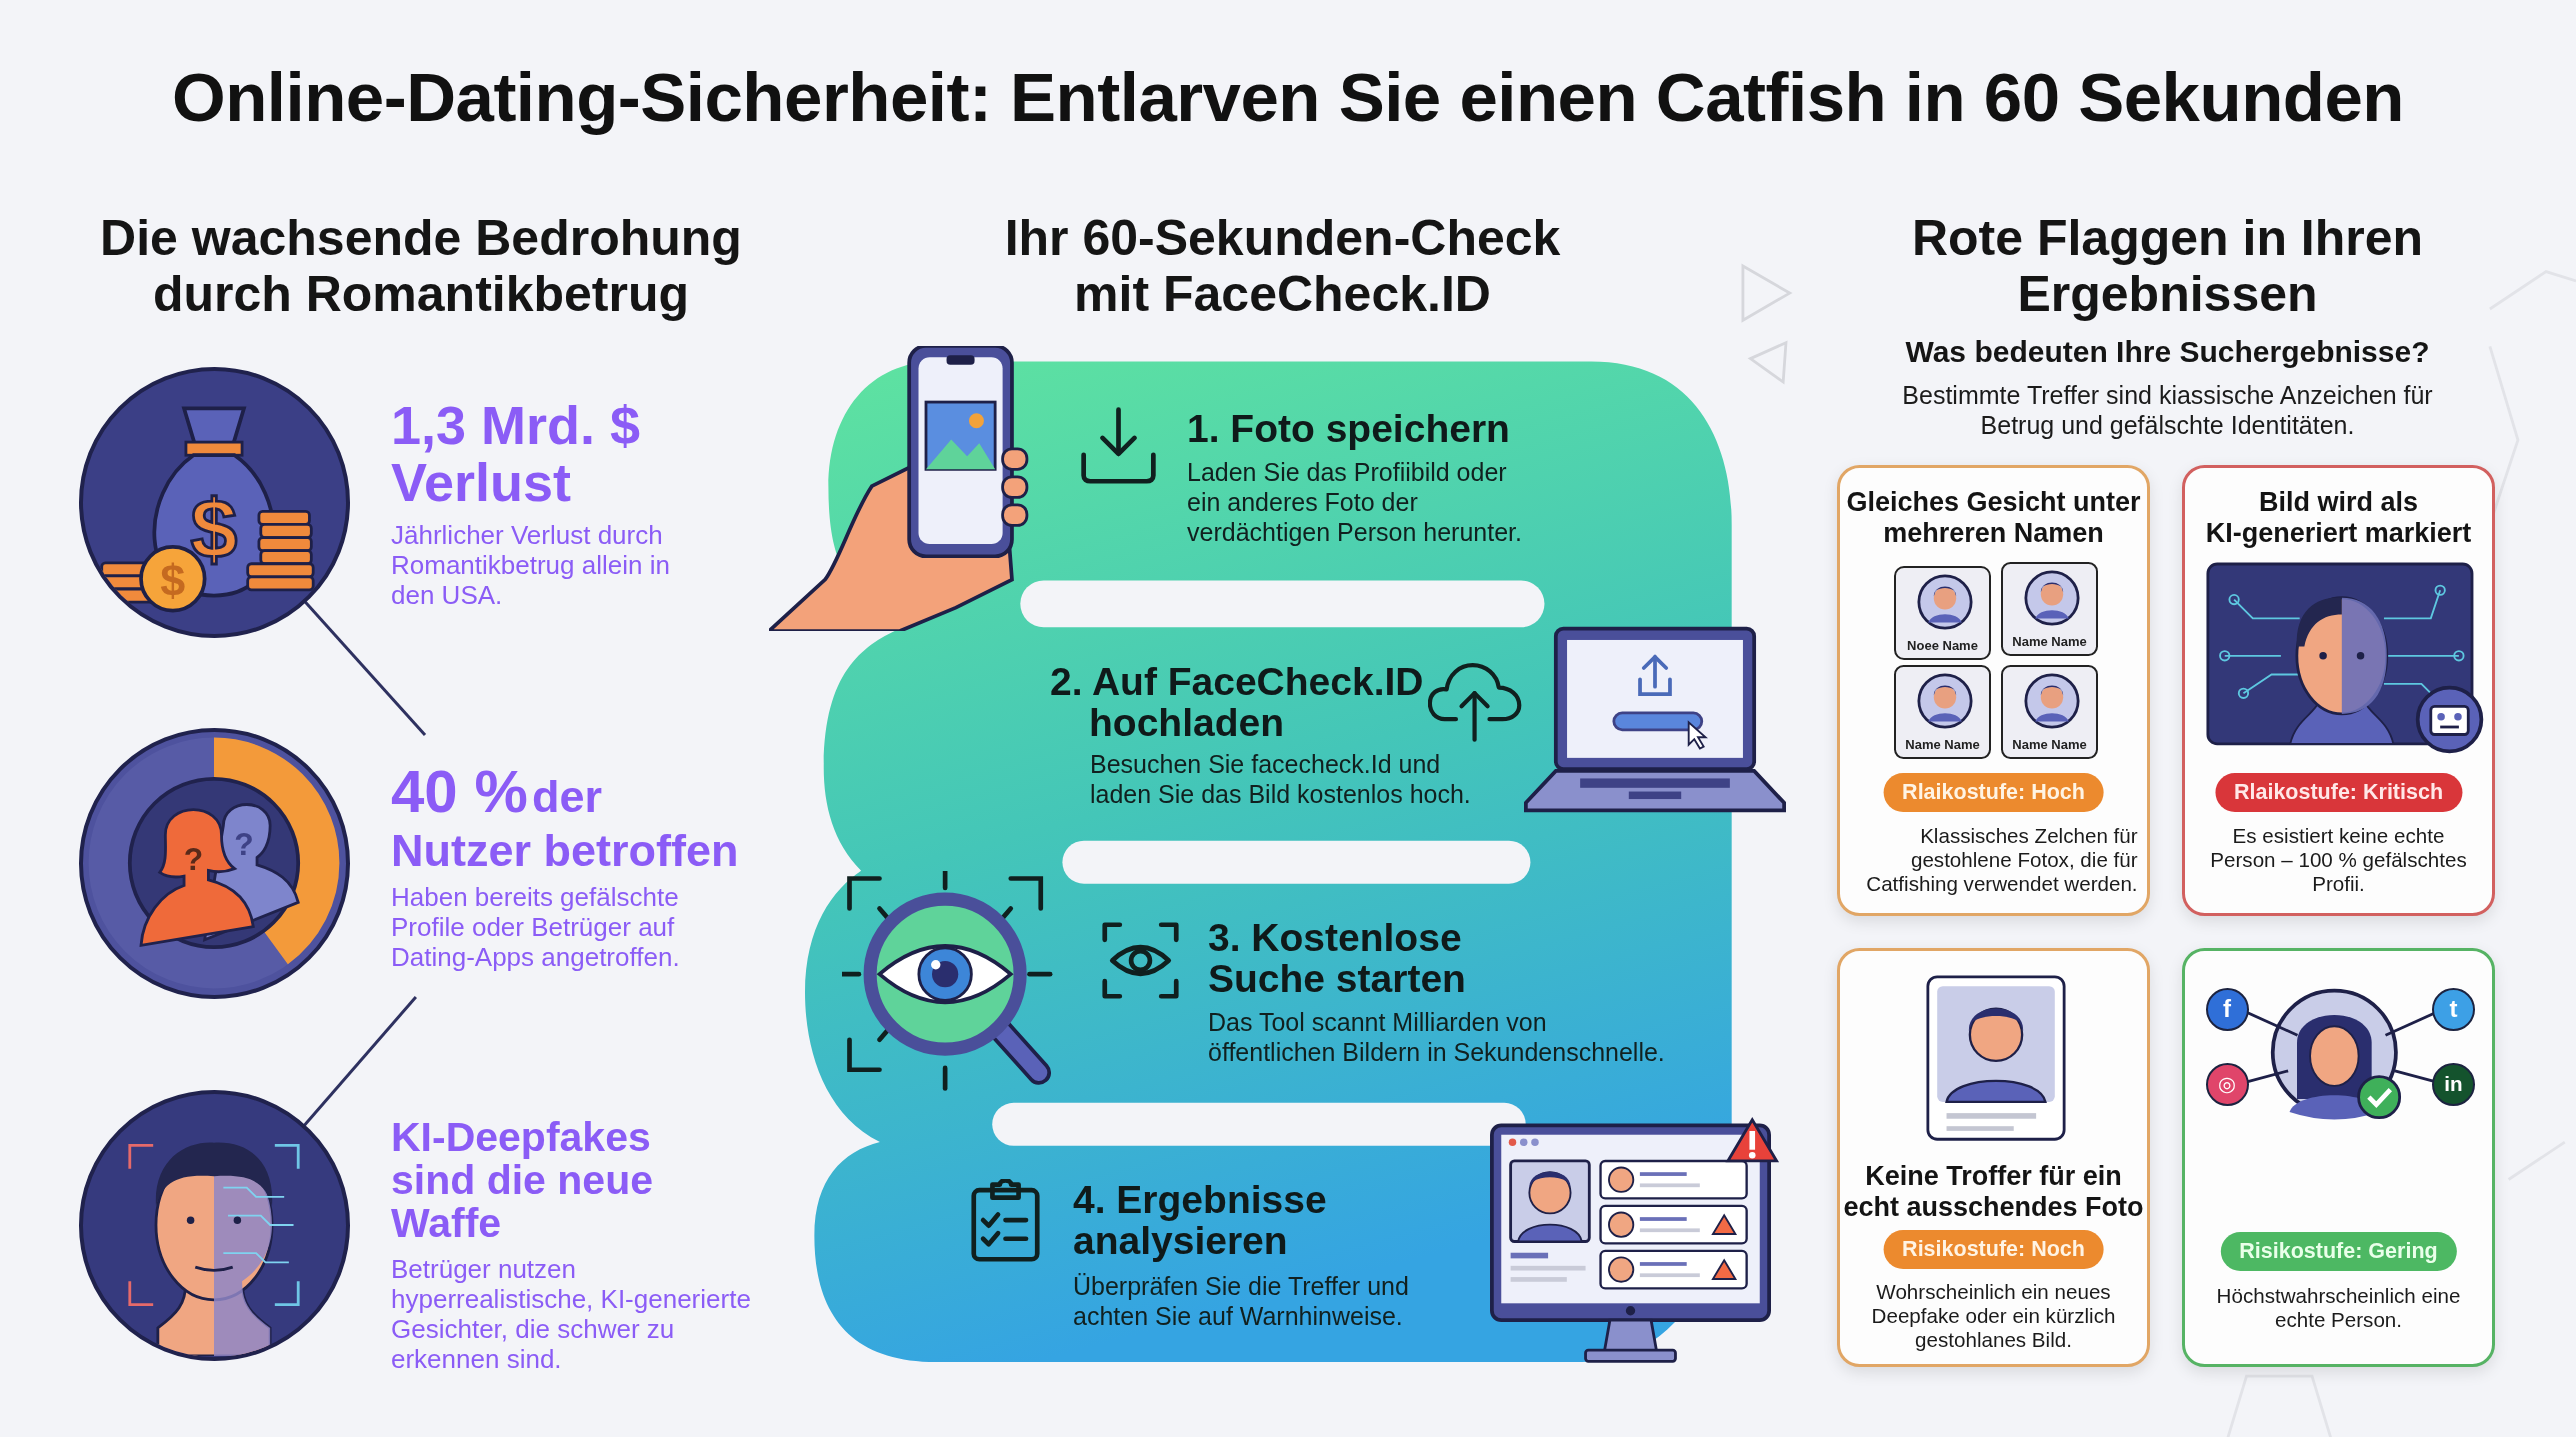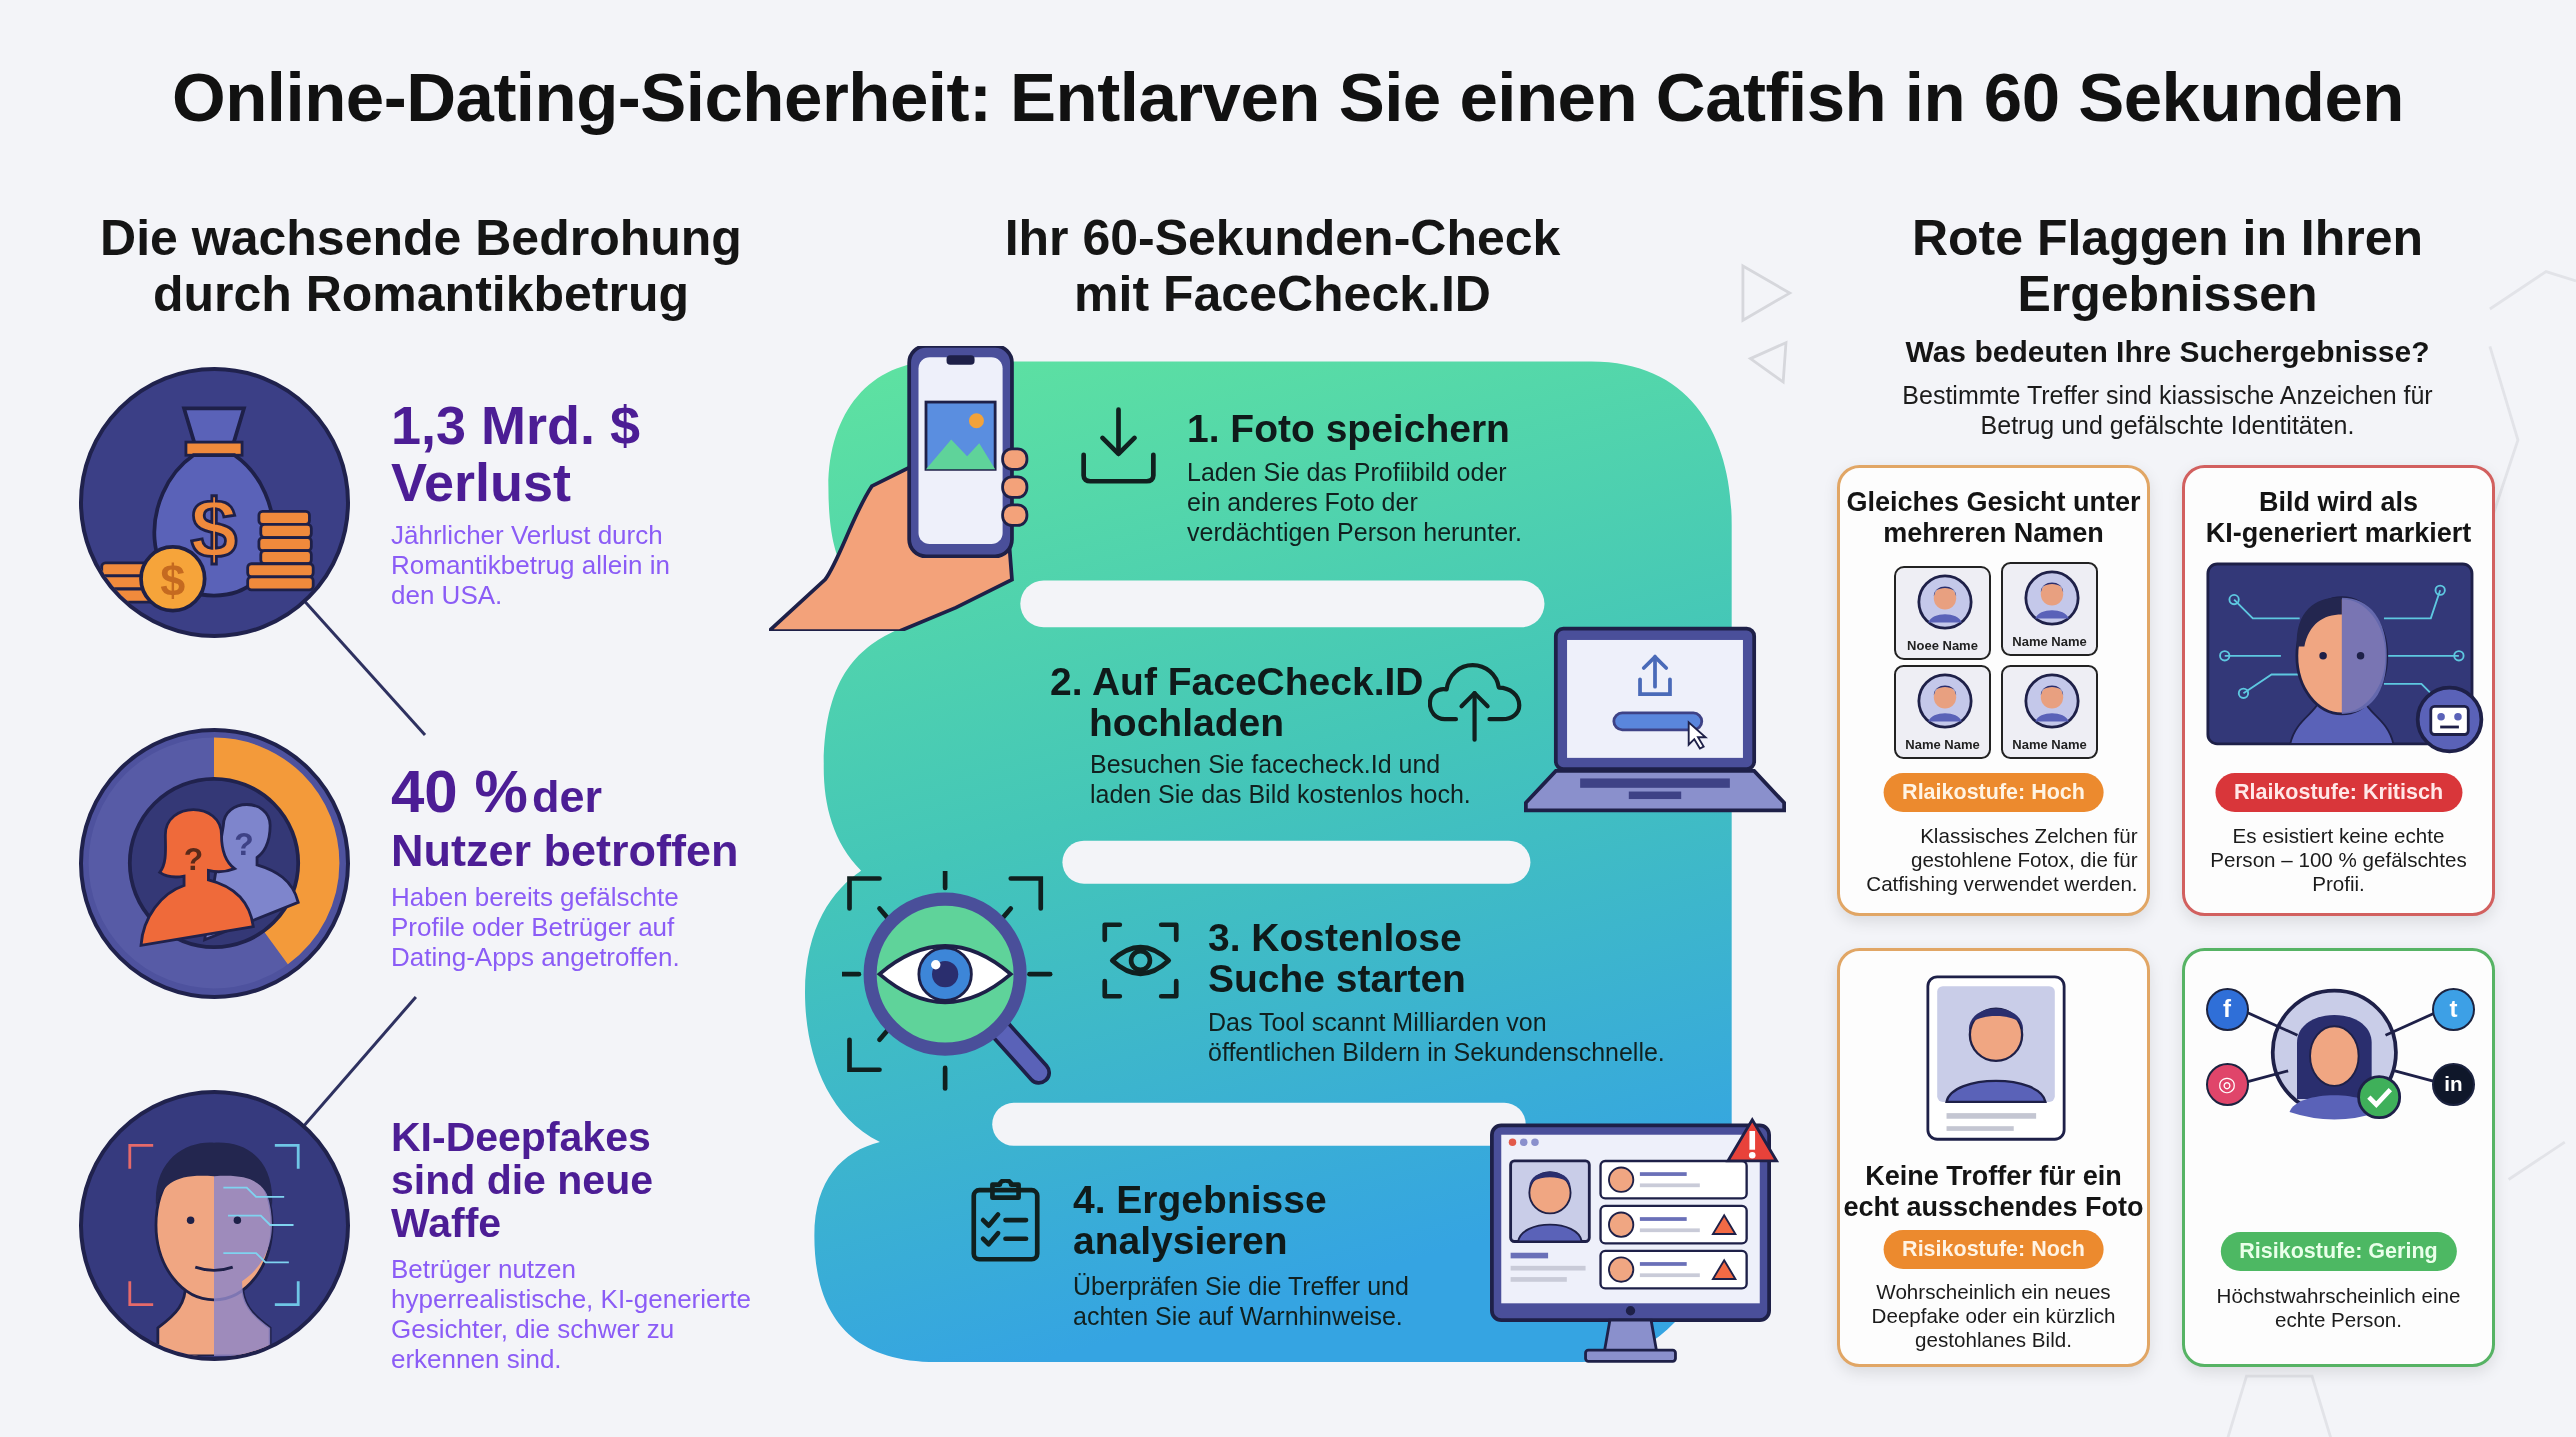--- a/index.html
+++ b/index.html
@@ -14,21 +14,21 @@
   .main-title {
     position: absolute; left: 0; top: 58px; width: 2576px; text-align: center;
     font-size: 69px; font-weight: 700; letter-spacing: -0.5px; color: #111;
   }
   .col-heading {
     position: absolute; text-align: center; font-size: 50px; font-weight: 700;
     line-height: 56px; color: #151515;
   }
   
   .stat-circle { position: absolute; width: 271px; height: 271px; border-radius: 50%; background: #3b3f86; border: 4.7px solid #20224d; overflow: hidden; }
-  .stat-title { position: absolute; font-weight: 700; color: #4c1d95; line-height: 1.05; }
+  .stat-title { position: absolute; font-weight: 700; color: #8b5cf6; line-height: 1.05; }
   .stat-desc { position: absolute; font-size: 26px; line-height: 30px; color: #8b5cf6; }
   .connector { position: absolute; height: 2.8px; background: #2e3160; transform-origin: 0 0; }
 
   
   .wave { position: absolute; left: 0; top: 0; width: 2576px; height: 1438px; pointer-events: none; }
   .step-title { position: absolute; font-size: 39px; font-weight: 700; line-height: 41px; color: #0f1a1a; }
   .step-desc { position: absolute; font-size: 25px; line-height: 30px; color: #11201f; }
 
   
   .sub-heading { position: absolute; left: 1835px; width: 665px; text-align: center; font-size: 30px; font-weight: 700; color: #151515; }
@@ -505,20 +505,20 @@
   </div>
   <svg class="abs" style="left:0;top:0;" width="313" height="206" viewBox="0 0 334 220">
     <line x1="58" y1="62" x2="120" y2="90" stroke="#1e2048" stroke-width="3"></line>
     <line x1="276" y1="62" x2="214" y2="90" stroke="#1e2048" stroke-width="3"></line>
     <line x1="58" y1="142" x2="110" y2="128" stroke="#1e2048" stroke-width="3"></line>
     <line x1="276" y1="142" x2="224" y2="128" stroke="#1e2048" stroke-width="3"></line>
   </svg>
   <div class="social" style="left:20.6px;top:37px;background:#2f6fd8;">f</div>
   <div class="social" style="left:247px;top:37px;background:#3da0e6;">t</div>
   <div class="social" style="left:20.6px;top:112px;background:#e0456a;font-size:20.6px;">◎</div>
-  <div class="social" style="left:247px;top:112px;background:#0f172a;font-size:20.6px;">in</div>
+  <div class="social" style="left:247px;top:112px;background:#14532d;font-size:20.6px;">in</div>
   <div class="badge green" style="top:281px;text-align:right;">Risikostufe: Gering</div>
   <div class="card-desc" style="top:333px;">
     <div>Höchstwahrscheinlich eine</div>
     <div>echte Person.</div>
   </div>
 </div>
 
 
 </body></html>

